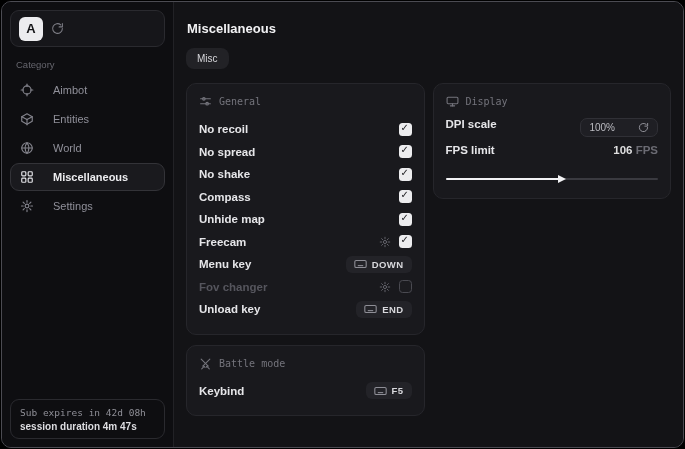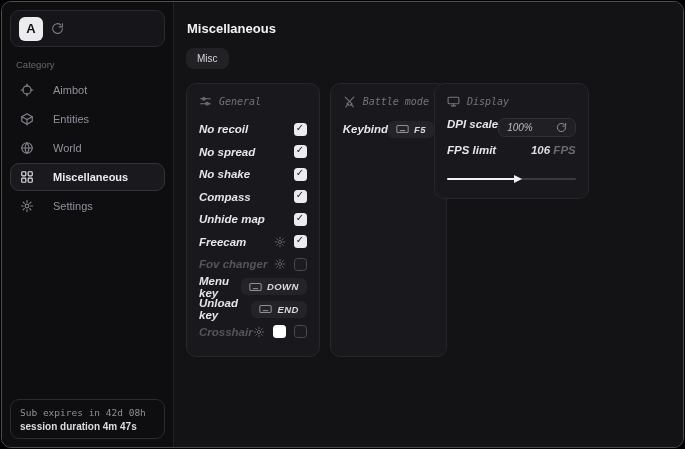--- a/index.html
+++ b/index.html
@@ -26,21 +26,21 @@
   .side-spacer { flex:1; }
   .sub-card { border:1px solid #2a2a2f; border-radius:9px; padding:7px 9px 6px 9px; }
   .sub-line1 { font-family:"DejaVu Sans Mono",monospace; font-size:9.5px; color:#8f8f97; margin-bottom:3px; white-space:nowrap; }
   .sub-line2 { font-size:10px; font-weight:bold; color:#dddde1; white-space:nowrap; }
   
   .main { flex:1; background:#131316; padding:12px 12px 0 12px; overflow:hidden; }
   .page-title { font-size:13px; font-weight:bold; color:#f2f2f4; margin:7px 0 12px 1px; }
   .tabs { margin-bottom:14px; }
   .tab { display:inline-block; background:#222226; border-radius:8px; padding:5px 11px; font-size:10px; color:#d6d6da; }
   .cols { display:flex; gap:8px; align-items:flex-start; }
-  .col { width:240px; display:flex; gap:10px;font-style:italic; }
+  .col { width:240px; display:flex; flex-direction:column; gap:10px; }
   .card { background:#19191d; border:1px solid #26262b; border-radius:10px; padding:11px 12px 13px 12px; }
   .card-head { display:flex; align-items:center; gap:7px; font-family:"DejaVu Sans Mono",monospace; font-size:10px; color:#74747c; margin-bottom:10px; }
   .card-head .hd-ic { display:flex; color:#74747c; }
   .rows { display:flex; flex-direction:column; }
   .row { display:flex; align-items:center; justify-content:space-between; height:22.5px; }
   .row-label { font-size:11.5px; font-weight:bold; color:#e6e6e9; }
   .row-label.dim { color:#55555d; }
   .ctrls { display:flex; align-items:center; gap:8px; }
   .gear-mini { display:flex; color:#62626a; }
   .checkbox { width:13px; height:13px; border-radius:3.5px; position:relative; }
@@ -205,70 +205,57 @@
                 <span class="gear-mini">
                     <svg width="12" height="12" viewBox="0 0 24 24" fill="none" stroke="currentColor" stroke-width="2" stroke-linecap="round">
                       <circle cx="12" cy="12" r="3.2"></circle>
                       <path d="M12 2.5v3M12 18.5v3M2.5 12h3M18.5 12h3M5.3 5.3l2.1 2.1M16.6 16.6l2.1 2.1M18.7 5.3l-2.1 2.1M7.4 16.6l-2.1 2.1"></path>
                     </svg>
                   </span>
                 <span class="checkbox" data-checked="true"></span>
               </span>
             </div>
             <div class="row">
-              <span class="row-label dim">Fov changer</span>
-              <span class="ctrls">
-                <span class="gear-mini">
-                    <svg width="12" height="12" viewBox="0 0 24 24" fill="none" stroke="currentColor" stroke-width="2" stroke-linecap="round">
-                      <circle cx="12" cy="12" r="3.2"></circle>
-                      <path d="M12 2.5v3M12 18.5v3M2.5 12h3M18.5 12h3M5.3 5.3l2.1 2.1M16.6 16.6l2.1 2.1M18.7 5.3l-2.1 2.1M7.4 16.6l-2.1 2.1"></path>
-                    </svg>
-                  </span>
-                <span class="checkbox" data-checked="false"></span>
-              </span>
-            </div>
-            <div class="row">
               <span class="row-label">Menu key</span>
               <span class="ctrls">
                 <span class="keybadge">
                   <span class="kb-ic">
                       <svg width="13" height="10" viewBox="0 0 24 16" fill="none" stroke="currentColor" stroke-width="2" stroke-linejoin="round">
                         <rect x="1.5" y="1.5" width="21" height="13" rx="2.5"></rect>
                         <line x1="7" y1="11" x2="17" y2="11"></line>
                       </svg>
                     </span>
                   <span class="kb-txt">DOWN</span>
                 </span>
               </span>
             </div>
             <div class="row">
+              <span class="row-label dim">Fov changer</span>
+              <span class="ctrls">
+                <span class="gear-mini">
+                    <svg width="12" height="12" viewBox="0 0 24 24" fill="none" stroke="currentColor" stroke-width="2" stroke-linecap="round">
+                      <circle cx="12" cy="12" r="3.2"></circle>
+                      <path d="M12 2.5v3M12 18.5v3M2.5 12h3M18.5 12h3M5.3 5.3l2.1 2.1M16.6 16.6l2.1 2.1M18.7 5.3l-2.1 2.1M7.4 16.6l-2.1 2.1"></path>
+                    </svg>
+                  </span>
+                <span class="checkbox" data-checked="false"></span>
+              </span>
+            </div>
+            <div class="row">
               <span class="row-label">Unload key</span>
               <span class="ctrls">
                 <span class="keybadge">
                   <span class="kb-ic">
                       <svg width="13" height="10" viewBox="0 0 24 16" fill="none" stroke="currentColor" stroke-width="2" stroke-linejoin="round">
                         <rect x="1.5" y="1.5" width="21" height="13" rx="2.5"></rect>
                         <line x1="7" y1="11" x2="17" y2="11"></line>
                       </svg>
                     </span>
                   <span class="kb-txt">END</span>
                 </span>
-              </span>
-            </div>
-            <div class="row">
-              <span class="row-label dim">Crosshair</span>
-              <span class="ctrls">
-                <span class="gear-mini">
-                    <svg width="12" height="12" viewBox="0 0 24 24" fill="none" stroke="currentColor" stroke-width="2" stroke-linecap="round">
-                      <circle cx="12" cy="12" r="3.2"></circle>
-                      <path d="M12 2.5v3M12 18.5v3M2.5 12h3M18.5 12h3M5.3 5.3l2.1 2.1M16.6 16.6l2.1 2.1M18.7 5.3l-2.1 2.1M7.4 16.6l-2.1 2.1"></path>
-                    </svg>
-                  </span>
-                <span class="swatch" style="background: rgb(255, 255, 255);"></span>
-                <span class="checkbox" data-checked="false"></span>
               </span>
             </div>
           </div>
         </div>
 
         <div class="card">
           <div class="card-head">
             <span class="hd-ic">
               <svg width="13" height="13" viewBox="0 0 24 24" fill="none" stroke="currentColor" stroke-width="2" stroke-linecap="round" stroke-linejoin="round">
                   <path d="M4 4l13 13"></path>

